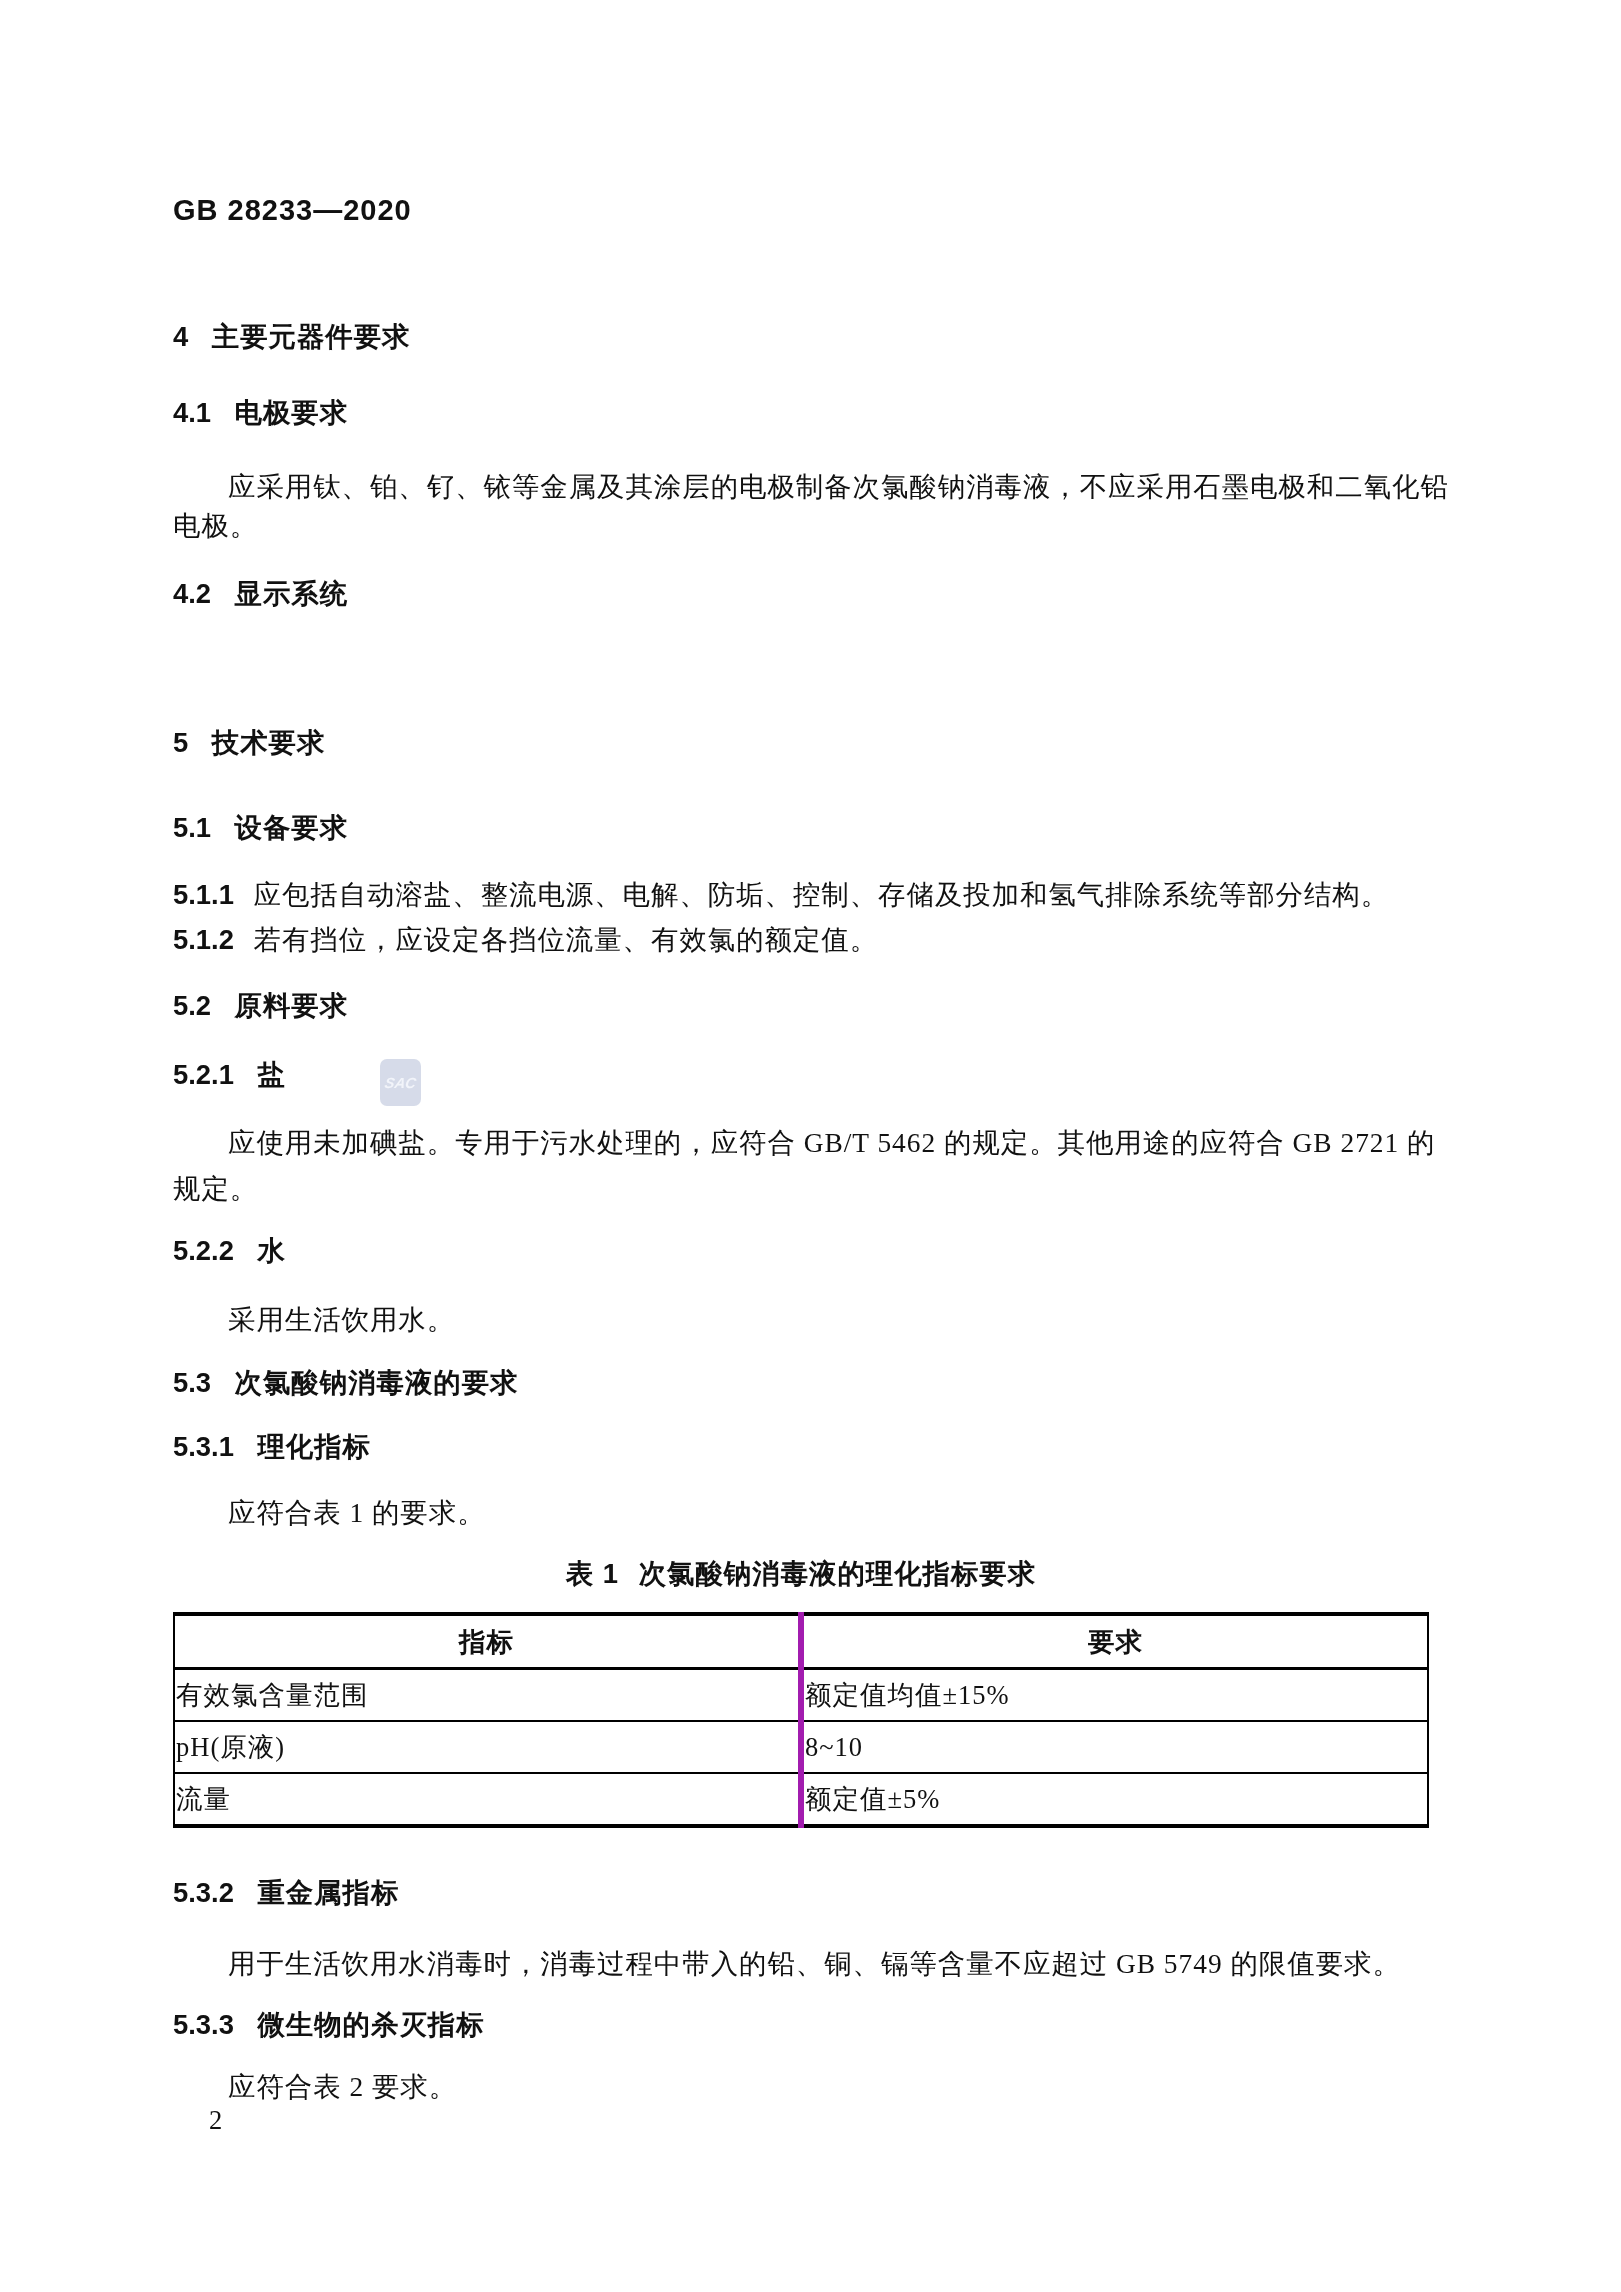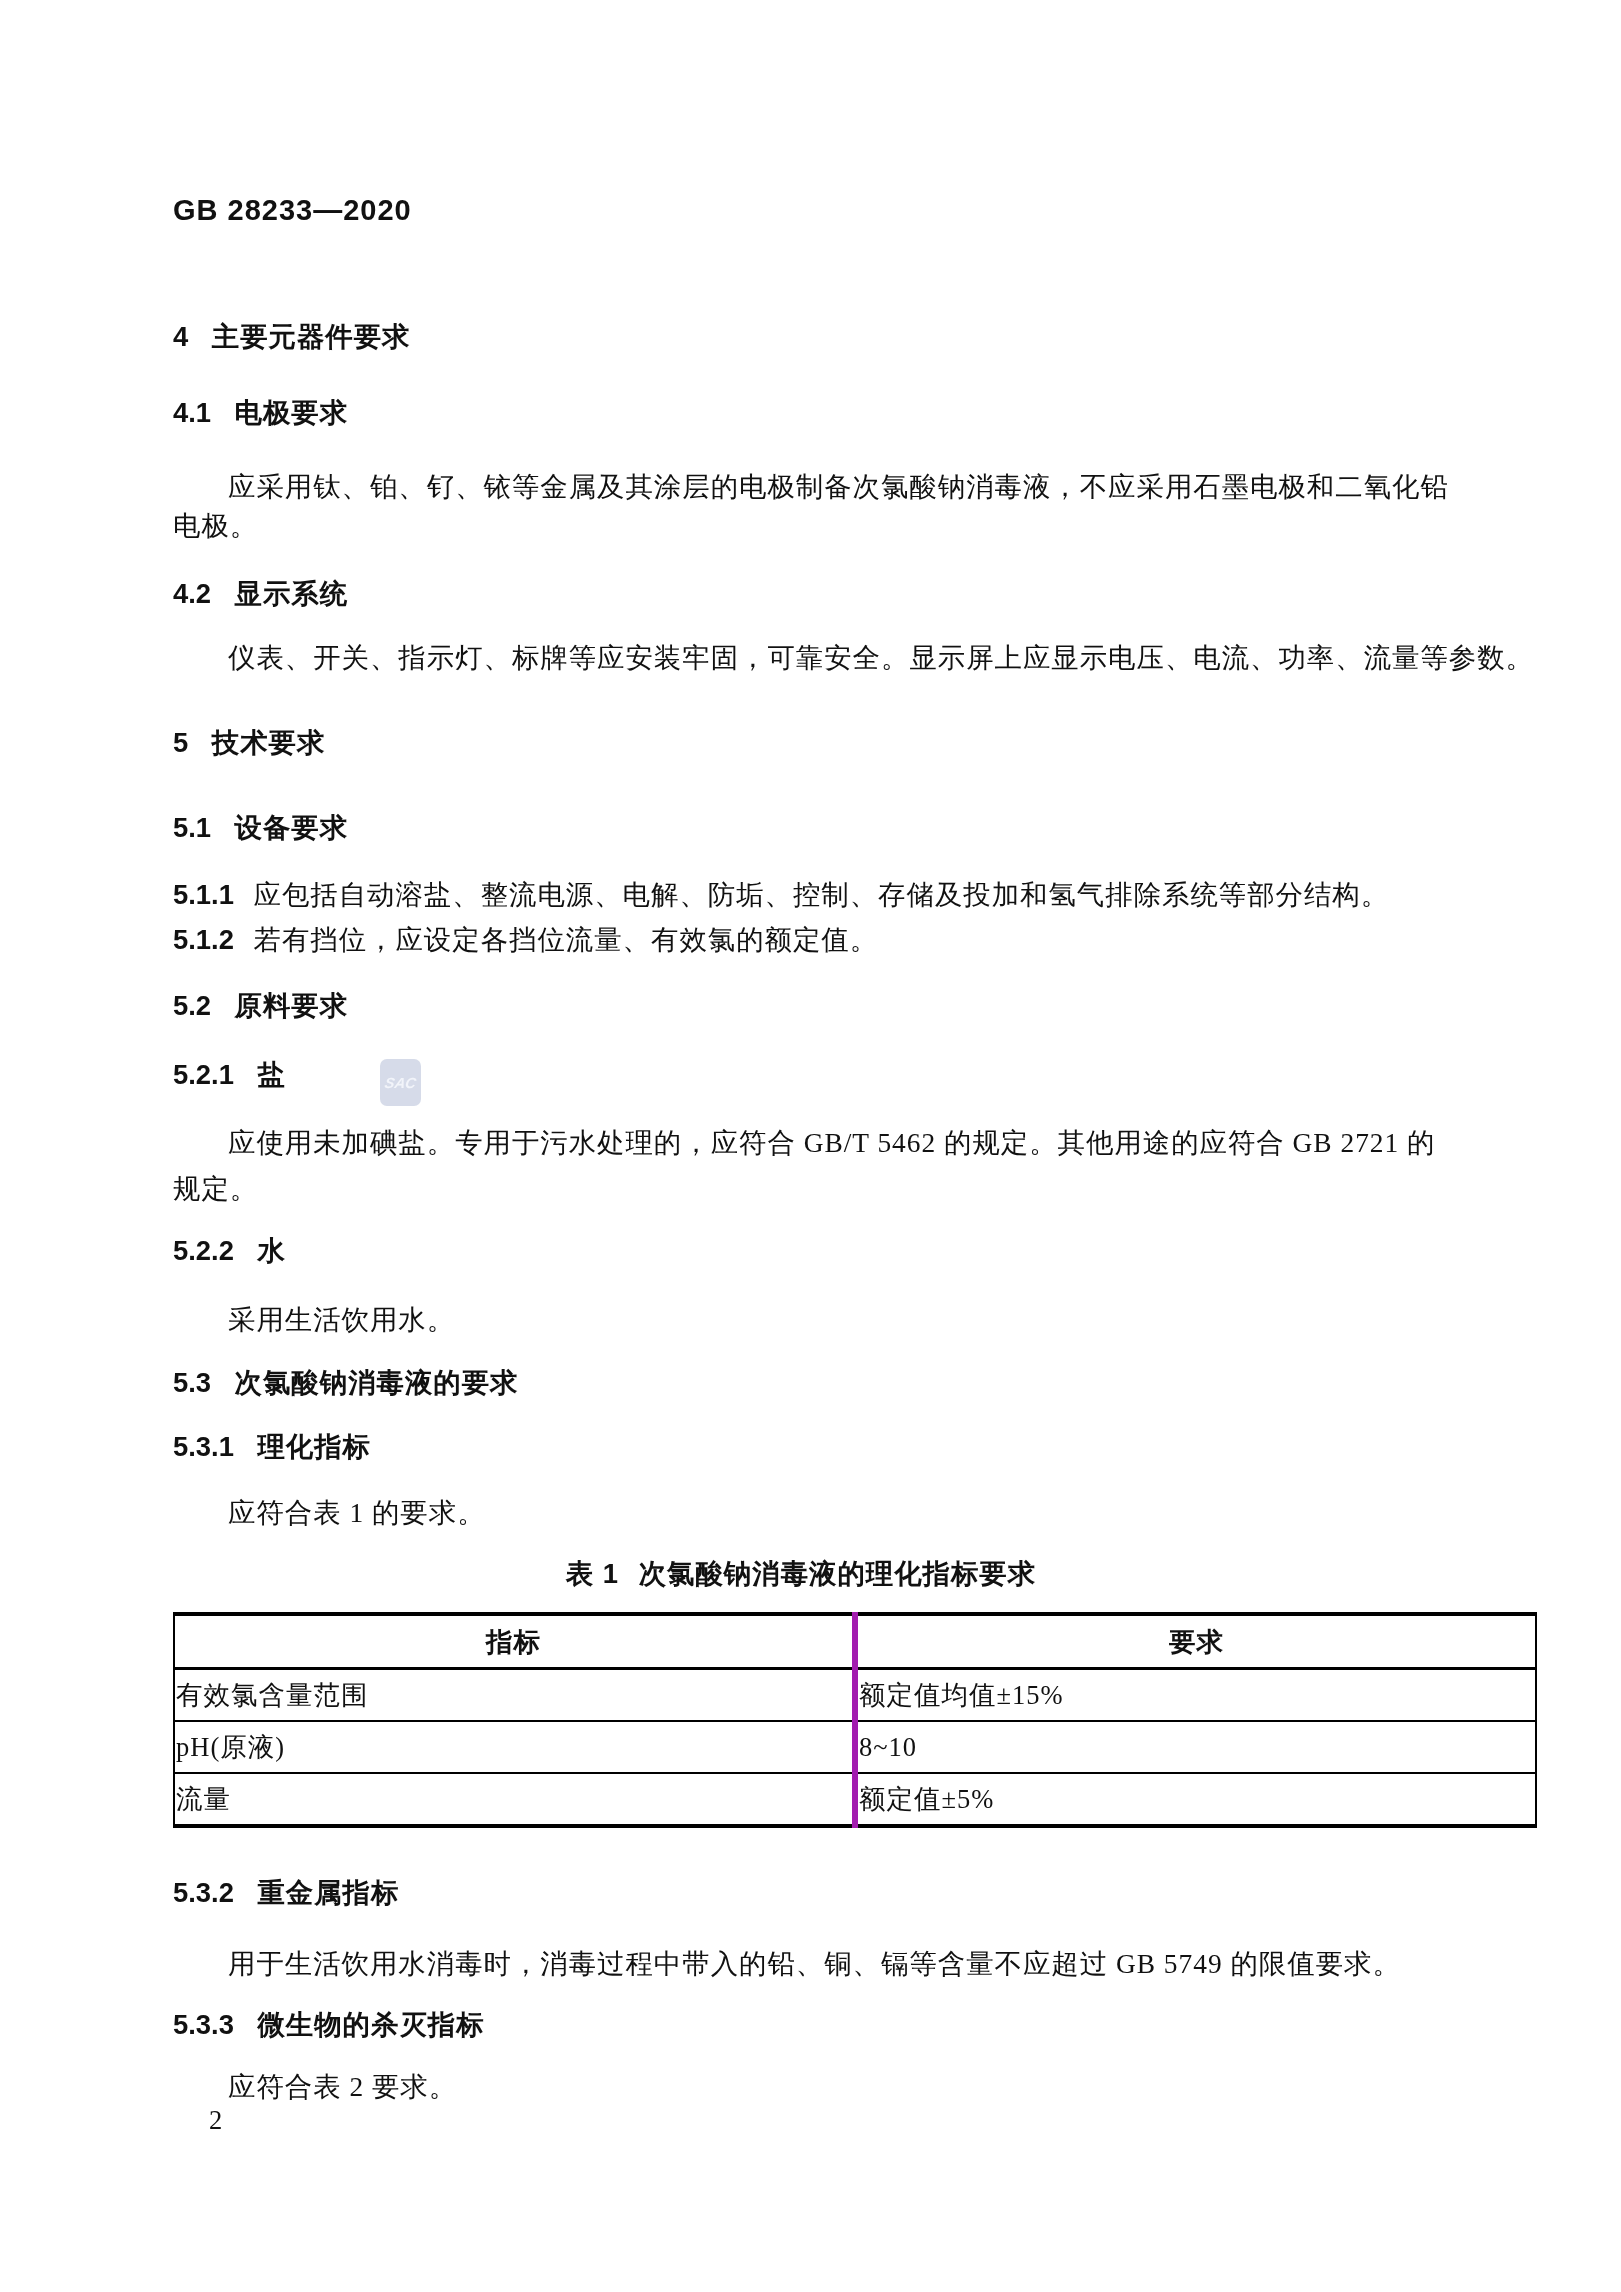--- a/index.html
+++ b/index.html
@@ -33,21 +33,21 @@
     font-weight:bold;margin-right:19.6px;letter-spacing:0;
   }
   .t1-title{
     position:absolute;left:173px;top:1556px;width:1256px;
     text-align:center;
     font-family:"Liberation Sans","DejaVu Sans",sans-serif;
     font-weight:bold;font-size:27.4px;white-space:nowrap;letter-spacing:1px;
   }
   .t1-title .lbl{margin-right:19.6px;}
   table.t1{
-    position:absolute;left:173px;top:1612px;width:1364px;
+    position:absolute;left:173px;top:1612px;width:1256px;
     border-collapse:collapse;table-layout:fixed;
     font-size:26.5px;letter-spacing:1px;
     border-top:4.9px solid #000;
     border-bottom:4.9px solid #000;
     border-left:2.9px solid #000;
     border-right:2.9px solid #000;
   }
   table.t1 th{
     font-family:"Liberation Sans","DejaVu Sans",sans-serif;
     font-weight:bold;height:49px;text-align:center;
@@ -87,21 +87,20 @@
     <span class="num">4.1</span><span>电极要求</span>
   </div>
 
   <div class="p" style="top:469px;left:228px">应采用钛、铂、钌、铱等金属及其涂层的电极制备次氯酸钠消毒液，不应采用石墨电极和二氧化铅</div>
   <div class="p" style="top:508px;left:173px">电极。</div>
 
   <div class="h" style="top:576px;left:173px">
     <span class="num">4.2</span><span>显示系统</span>
   </div>
 
-  <div class="p" style="top:640px;left:228px">仪表、开关、指示灯、标牌等应安装牢固，可靠安全。显示屏上应显示电压、电流、功率、流量等参数。</div>
 
   <div class="h" style="top:725px;left:173px">
     <span class="num">5</span><span>技术要求</span>
   </div>
 
   <div class="h" style="top:810px;left:173px">
     <span class="num">5.1</span><span>设备要求</span>
   </div>
 
   <div class="p" style="top:877px;left:173px">

